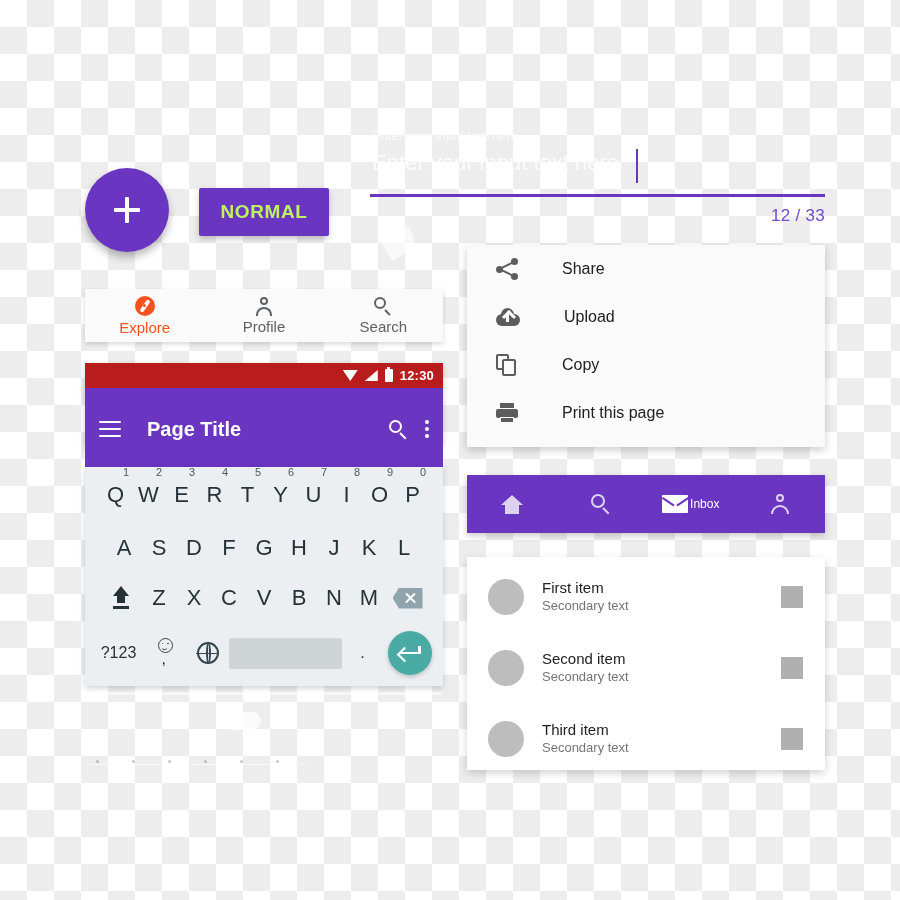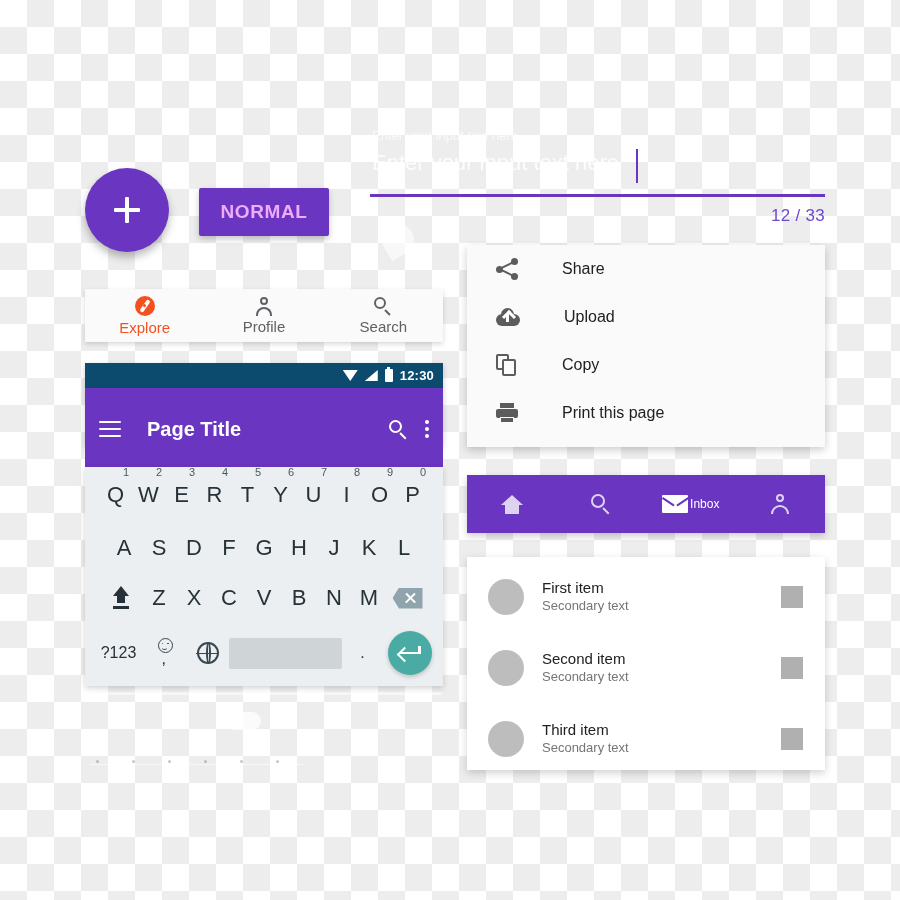--- a/index.html
+++ b/index.html
@@ -25,21 +25,21 @@
   #fab .plus{position:relative;width:26px;height:26px;}
   #fab .plus:before,#fab .plus:after{
     content:"";position:absolute;background:#fff;border-radius:1px;
   }
   #fab .plus:before{left:11px;top:0;width:4px;height:26px;}
   #fab .plus:after{top:11px;left:0;height:4px;width:26px;}
 
   
   #normal-btn{
     left:199px;top:188px;width:130px;height:48px;background:#6a35c0;
-    color:#f0abfc;font-size:19px;font-weight:bold;letter-spacing:.6px;
+    color:#bef264;font-size:19px;font-weight:bold;letter-spacing:.6px;
     display:flex;align-items:center;justify-content:center;
     box-shadow:0 3px 6px rgba(0,0,0,.22);border:none;border-radius:2px;
   }
 
   
   #textfield{left:370px;top:128px;width:455px;height:100px;}
   #textfield .tf-label{
     position:absolute;left:2px;top:0;font-size:13px;color:#ffffff;opacity:.72;
   }
   #textfield .tf-value{
@@ -87,21 +87,21 @@
   }
   .ic-search{width:18px;height:18px;position:relative;}
   .ic-search:before{content:"";position:absolute;left:0;top:0;width:12px;height:12px;border:2px solid #5f6368;border-radius:50%;box-sizing:border-box;}
   .ic-search:after{content:"";position:absolute;left:11px;top:12px;width:7px;height:2px;background:#5f6368;transform:rotate(45deg);transform-origin:left center;}
   .ic-person{width:18px;height:18px;position:relative;}
   .ic-person:before{content:"";position:absolute;left:5px;top:0;width:8px;height:8px;border:2px solid #5f6368;border-radius:50%;box-sizing:border-box;}
   .ic-person:after{content:"";position:absolute;left:1px;top:10px;width:16px;height:9px;border:2px solid #5f6368;border-bottom:none;border-radius:9px 9px 0 0;box-sizing:border-box;}
 
   
   #appbar{left:85px;top:363px;width:358px;height:83px;box-shadow:0 2px 6px rgba(0,0,0,.2);}
-  #statusbar{height:25px;background:#0c4a6e;display:flex;align-items:center;justify-content:flex-end;padding-right:9px;gap:7px;}
+  #statusbar{height:25px;background:#b91c1c;display:flex;align-items:center;justify-content:flex-end;padding-right:9px;gap:7px;}
   #statusbar .clock{color:#fff;font-size:13px;font-weight:bold;letter-spacing:.2px;}
   .ic-wifi{width:15px;height:11px;background:#fff;clip-path:polygon(0 0,100% 0,50% 100%);}
   .ic-signal{width:13px;height:11px;background:#fff;clip-path:polygon(100% 0,100% 100%,0 100%);}
   .ic-battery{width:8px;height:13px;background:#fff;border-radius:1px;position:relative;}
   .ic-battery:before{content:"";position:absolute;left:2.5px;top:-2px;width:3px;height:2px;background:#fff;}
   #toolbar{height:58px;background:#6a35c0;display:flex;align-items:center;padding:12px 14px;}
   .ic-menu{width:22px;height:16px;position:relative;flex:none;}
   .ic-menu span{position:absolute;left:0;width:22px;height:2.4px;background:#fff;border-radius:1px;}
   .ic-menu span:nth-child(1){top:0;}
   .ic-menu span:nth-child(2){top:6.8px;}

